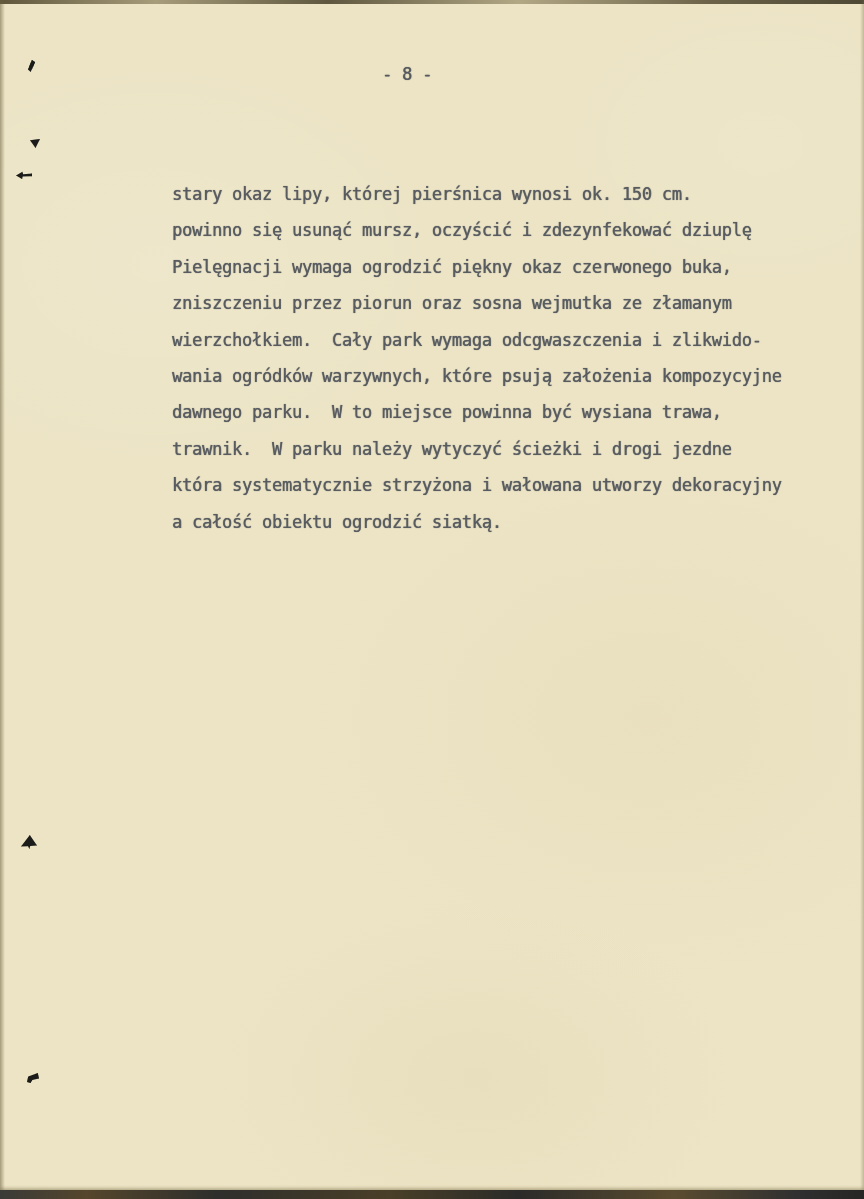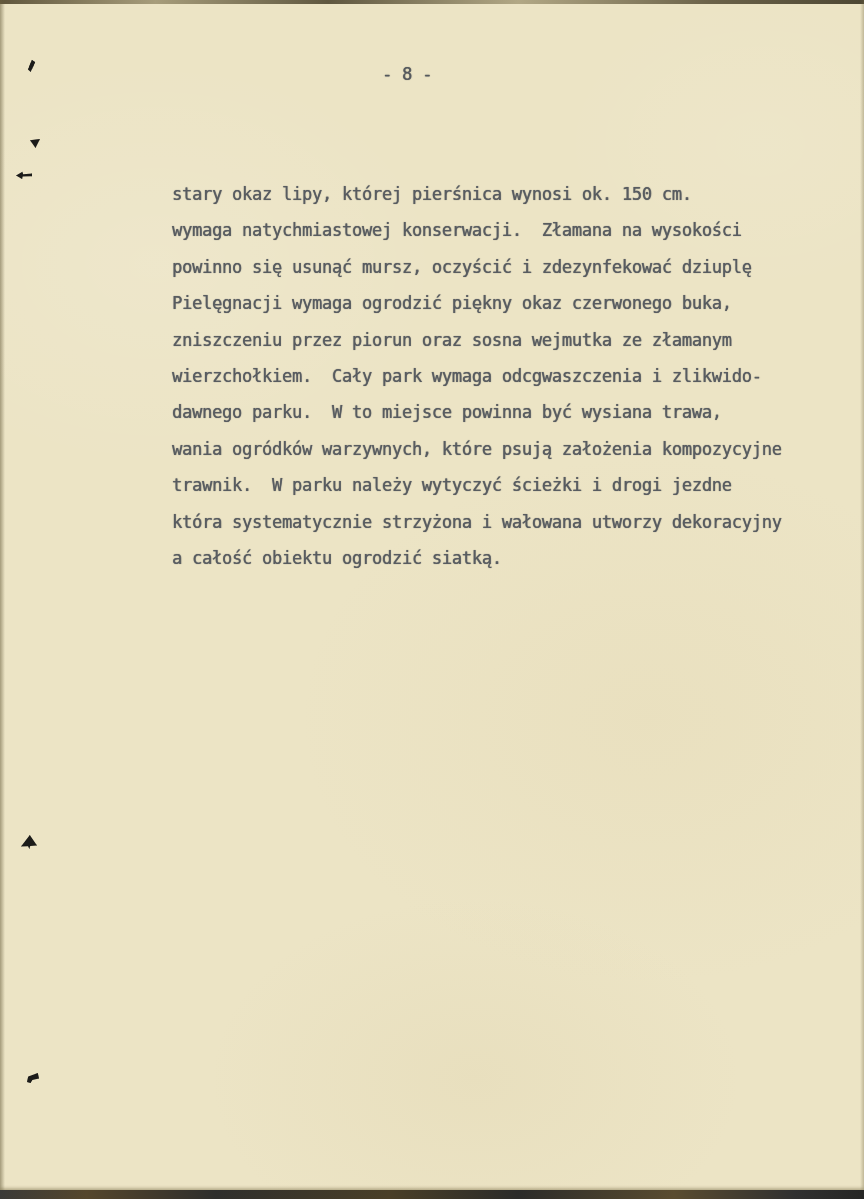--- a/index.html
+++ b/index.html
@@ -103,25 +103,24 @@
   <div class="speck speck-1"></div>
   <div class="speck speck-2"></div>
   <div class="speck speck-3"></div>
   <div class="speck speck-4"></div>
   <div class="speck speck-5"></div>
 
   <div class="page-number">- 8 -</div>
 
   <div class="text-block">
     <div class="line">stary okaz lipy, której pierśnica wynosi ok. 150 cm.</div>
-    <div class="line">wymaga natychmiastowej konserwacji.  Złamana na wysokości</div>
     <div class="line">powinno się usunąć mursz, oczyścić i zdezynfekować dziuplę</div>
     <div class="line">Pielęgnacji wymaga ogrodzić piękny okaz czerwonego buka,</div>
     <div class="line">zniszczeniu przez piorun oraz sosna wejmutka ze złamanym</div>
     <div class="line">wierzchołkiem.  Cały park wymaga odcgwaszczenia i zlikwido-</div>
+    <div class="line">wania ogródków warzywnych, które psują założenia kompozycyjne</div>
     <div class="line">dawnego parku.  W to miejsce powinna być wysiana trawa,</div>
-    <div class="line">wania ogródków warzywnych, które psują założenia kompozycyjne</div>
     <div class="line">trawnik.  W parku należy wytyczyć ścieżki i drogi jezdne</div>
     <div class="line">która systematycznie strzyżona i wałowana utworzy dekoracyjny</div>
     <div class="line">a całość obiektu ogrodzić siatką.</div>
   </div>
 
 </div>
 
 </body></html>

